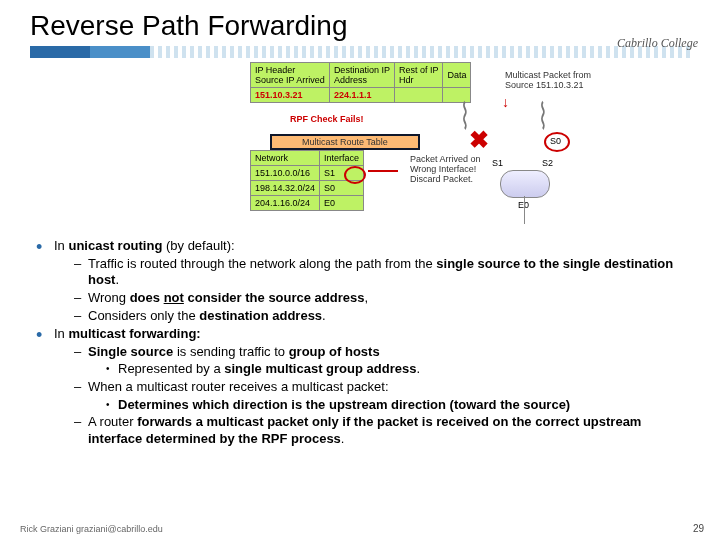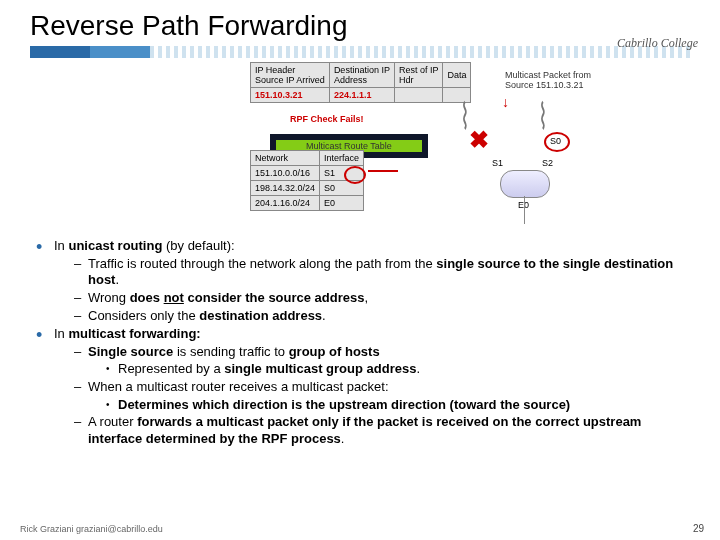--- a/index.html
+++ b/index.html
@@ -4,21 +4,21 @@
 <style>
   body{margin:0;font-family:Arial,Helvetica,sans-serif;width:720px;height:540px;overflow:hidden;background:#fff;color:#000;position:relative}
   .title{font-size:28px;font-weight:400;padding:10px 0 4px 30px}
   .decobar{height:12px;margin:0 30px 0 30px;position:relative}
   .decobar .seg1{position:absolute;left:0;top:0;width:60px;height:12px;background:#2a6aa7}
   .decobar .seg2{position:absolute;left:60px;top:0;width:60px;height:12px;background:#4a8fc8}
   .decobar .seg3{position:absolute;left:120px;top:0;right:0;height:12px;background:repeating-linear-gradient(90deg,#cfe2ef 0 4px,#fff 4px 8px)}
   .logo{position:absolute;right:22px;top:36px;font-family:Georgia,serif;font-style:italic;font-size:12px;color:#555}
   .diagram{margin:4px 30px 0 30px;height:170px;position:relative;font-size:9px}
   .tbl{border-collapse:collapse;position:absolute}
-  .tbl td{border:1px solid #888;padding:2px 4px;background:#e5e5e5;white-space:nowrap}
+  .tbl td{border:1px solid #888;padding:2px 4px;background:#bef264;white-space:nowrap}
   .tbl .red{color:#c00;font-weight:bold}
   .lbl{position:absolute;font-size:9px;color:#333}
   .arrow-x{position:absolute;left:439px;top:64px;font-size:24px;color:#c00;font-weight:bold}
   .circ{position:absolute;border:2px solid #c00;border-radius:50%}
   .router{position:absolute;width:48px;height:26px;border:1px solid #888;border-radius:13px/13px;background:linear-gradient(#eef,#cce)}
   .port{position:absolute;font-size:9px}
   .zig{position:absolute;font-size:20px;color:#777;transform:scaleY(1.8)}
   ul.content{margin:6px 24px 12px 36px;padding:0;list-style:none;font-size:13px;line-height:1.28}
   ul.content>li{position:relative;padding-left:18px;margin-bottom:2px}
   ul.content>li::before{content:"\2022";position:absolute;left:0;top:-2px;color:#2a6aa7;font-size:18px}
@@ -54,21 +54,21 @@
     </tr>
     <tr>
       <td class="red">151.10.3.21</td>
       <td class="red">224.1.1.1</td>
       <td></td>
           <td></td>
     </tr>
   </tbody>
     </table>
   <div class="lbl" style="left:260px;top:52px;color:#c00;font-weight:bold">RPF Check Fails!</div>
-  <div class="lbl" style="left:240px;top:72px;background:#84cc16;border:6px solid #0f172a;padding:1px 30px">Multicast Route Table</div>
+  <div class="lbl" style="left:240px;top:72px;background:#fdba74;border:2px solid #0f172a;padding:1px 30px">Multicast Route Table</div>
   <table class="tbl" style="left:220px;top:88px">
     <tbody>
         <tr>
           <td>Network</td>
           <td>Interface</td>
         </tr>
     <tr>
           <td>151.10.0.0/16</td>
           <td>S1</td>
         </tr>
@@ -84,20 +84,23 @@
     </table>
   <div class="circ" style="left:314px;top:104px;width:18px;height:14px"></div>
 
   <div class="lbl" style="left:475px;top:8px"><span>Multicast Packet from</span><br><span>Source 151.10.3.21</span></div>
   <div class="lbl" style="left:472px;top:32px;font-size:14px;color:#c00">↓</div>
 
   <span class="zig" style="left:430px;top:42px">⌇</span>
   <span class="zig" style="left:508px;top:42px">⌇</span>
   <span class="arrow-x">✖</span>
 
+  <div class="lbl" style="left:380px;top:92px">
+    <span>Packet Arrived on</span><br><span>Wrong Interface!</span><br><span>Discard Packet.</span>
+  </div>
   <div style="position:absolute;left:338px;top:108px;width:30px;border-top:2px solid #c00"></div>
 
   <div class="router" style="left:470px;top:108px"></div>
   <span class="port" style="left:462px;top:96px">S1</span>
   <span class="port" style="left:512px;top:96px">S2</span>
   <span class="port" style="left:488px;top:138px">E0</span>
   <span class="port" style="left:520px;top:74px">S0</span>
   <div class="circ" style="left:514px;top:70px;width:22px;height:16px"></div>
   <div style="position:absolute;left:494px;top:134px;width:1px;height:28px;background:#888"></div>
 </div>

